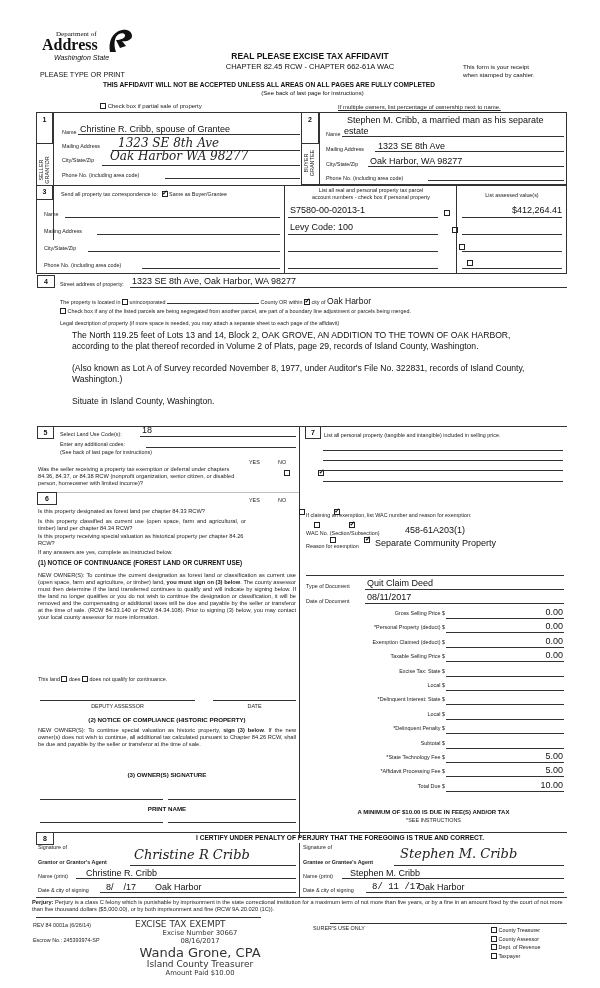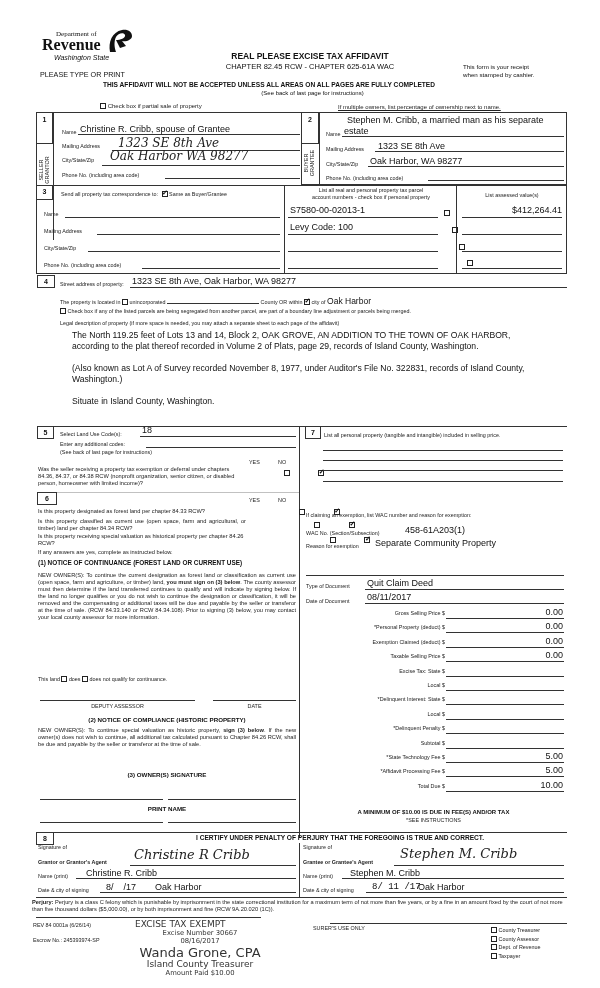--- a/index.html
+++ b/index.html
@@ -24,30 +24,30 @@
   .stamp { font-family: "DejaVu Sans", sans-serif; color: #333; text-align: center; }
 </style>
 </head>
 <body>
 
 
 
 
 <div class="abs" style="left:42px;top:30px;width:100px;height:40px;">
   <div class="abs" style="left:14px;top:0;font-size:7px;font-family:'Liberation Serif',serif;">Department of</div>
-  <div class="abs" style="left:0;top:7px;font-size:16px;font-weight:bold;font-family:'Liberation Serif',serif;line-height:16px;">Revenue</div>
+  <div class="abs" style="left:0;top:7px;font-size:16px;font-weight:bold;font-family:'Liberation Serif',serif;line-height:16px;">Address</div>
   <div class="abs" style="left:12px;top:24px;font-size:7px;font-style:italic;">Washington State</div>
   <svg class="abs" style="left:64px;top:-2px;" width="28" height="26" viewBox="0 0 28 26">
     <path d="M4 24 C2 14 6 4 16 2 C22 1 26 4 26 8 C26 12 20 14 16 13 L20 18 L14 20 L10 12 C14 12 20 10 19 7 C18 4 12 5 10 9 C8 13 8 19 10 24 Z" fill="#111"></path>
   </svg>
 </div>
 <div class="abs" style="left:40px;top:70px;font-size:7.2px;">PLEASE TYPE OR PRINT</div>
 
 <div class="abs center" style="left:210px;top:51px;width:200px;font-size:8.5px;font-weight:bold;">REAL PLEASE EXCISE TAX AFFIDAVIT</div>
-<div class="abs center" style="left:200px;top:62px;width:220px;font-size:7.5px;">CHAPTER 82.45 RCW - CHAPTER 625-61A WAC</div>
+<div class="abs center" style="left:200px;top:62px;width:220px;font-size:7.5px;">CHAPTER 82.45 RCW - CHAPTER 662-61A WAC</div>
 <div class="abs" style="left:463px;top:63px;font-size:6.2px;">This form is your receipt</div>
 <div class="abs" style="left:463px;top:71px;font-size:6.2px;">when stamped by cashier.</div>
 <div class="abs" style="left:103px;top:81px;font-size:6.6px;font-weight:bold;">THIS AFFIDAVIT WILL NOT BE ACCEPTED UNLESS ALL AREAS ON ALL PAGES ARE FULLY COMPLETED</div>
 <div class="abs center" style="left:200px;top:90px;width:225px;font-size:6px;">(See back of last page for instructions)</div>
 
 <div class="abs small" style="left:100px;top:103px;">
   <span class="cb"></span>
   <span>Check box if partial sale of property</span>
 </div>
 <div class="abs small" style="left:338px;top:104px;text-decoration:underline;">If multiple owners, list percentage of ownership next to name.</div>

